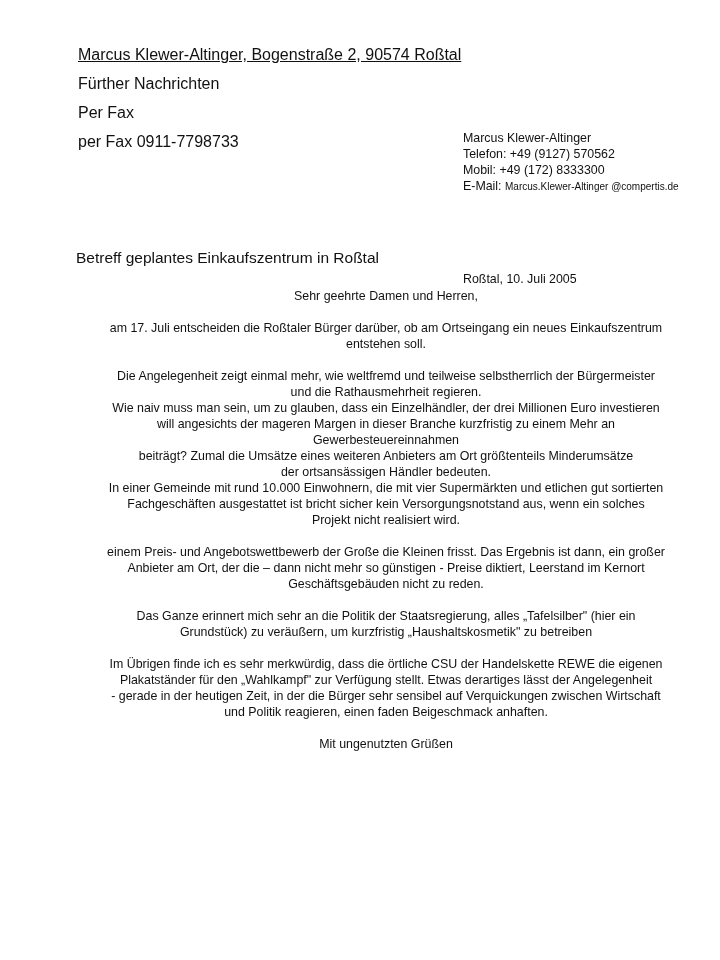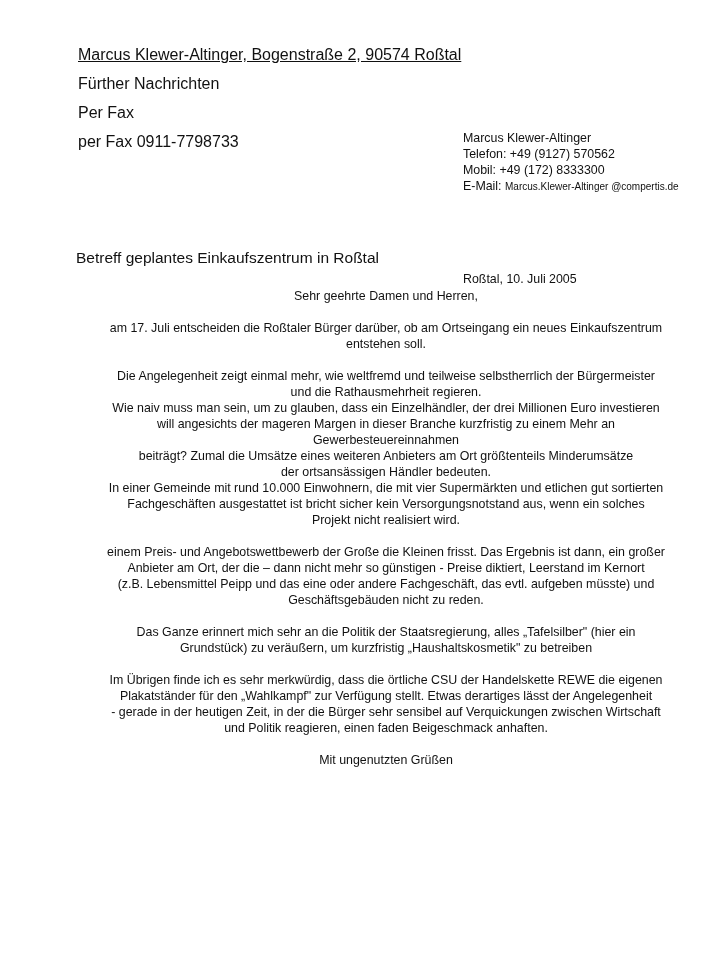--- a/index.html
+++ b/index.html
@@ -88,21 +88,20 @@
       <span class="line">beiträgt? Zumal die Umsätze eines weiteren Anbieters am Ort größtenteils Minderumsätze</span>
       <span class="line">der ortsansässigen Händler bedeuten.</span>
       <span class="line">In einer Gemeinde mit rund 10.000 Einwohnern, die mit vier Supermärkten und etlichen gut sortierten</span>
       <span class="line">Fachgeschäften ausgestattet ist bricht sicher kein Versorgungsnotstand aus, wenn ein solches</span>
       <span class="line">Projekt nicht realisiert wird.</span>
     </p>
 
     <p class="para">
       <span class="line">einem Preis- und Angebotswettbewerb der Große die Kleinen frisst. Das Ergebnis ist dann, ein großer</span>
       <span class="line">Anbieter am Ort, der die – dann nicht mehr so günstigen - Preise diktiert, Leerstand im Kernort</span>
-      <span class="line">(z.B. Lebensmittel Peipp und das eine oder andere Fachgeschäft, das evtl. aufgeben müsste) und</span>
       <span class="line">Geschäftsgebäuden nicht zu reden.</span>
     </p>
 
     <p class="para">
       <span class="line">Das Ganze erinnert mich sehr an die Politik der Staatsregierung, alles „Tafelsilber" (hier ein</span>
       <span class="line">Grundstück) zu veräußern, um kurzfristig „Haushaltskosmetik" zu betreiben</span>
     </p>
 
     <p class="para">
       <span class="line">Im Übrigen finde ich es sehr merkwürdig, dass die örtliche CSU der Handelskette REWE die eigenen</span>

